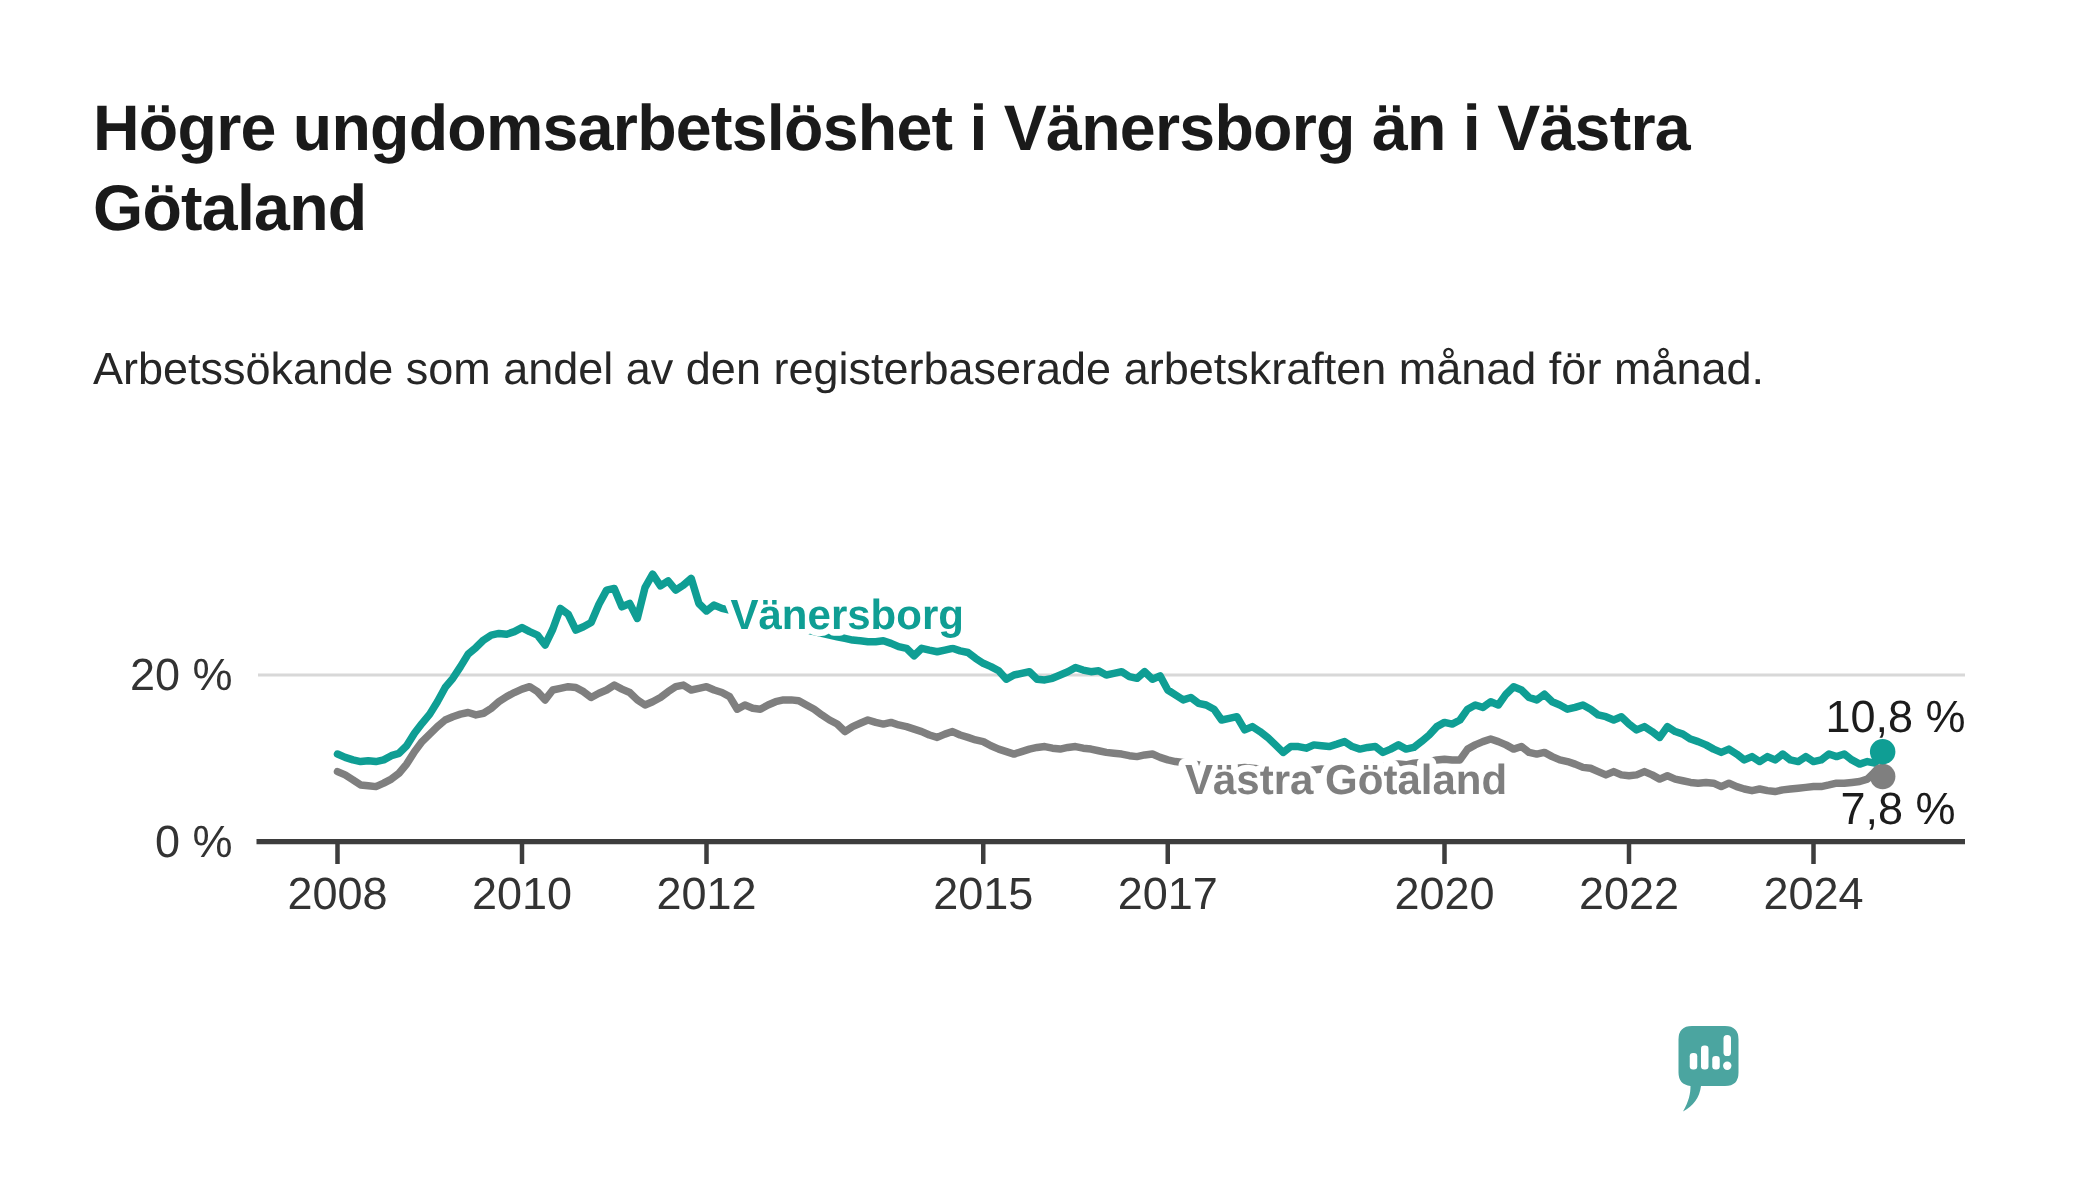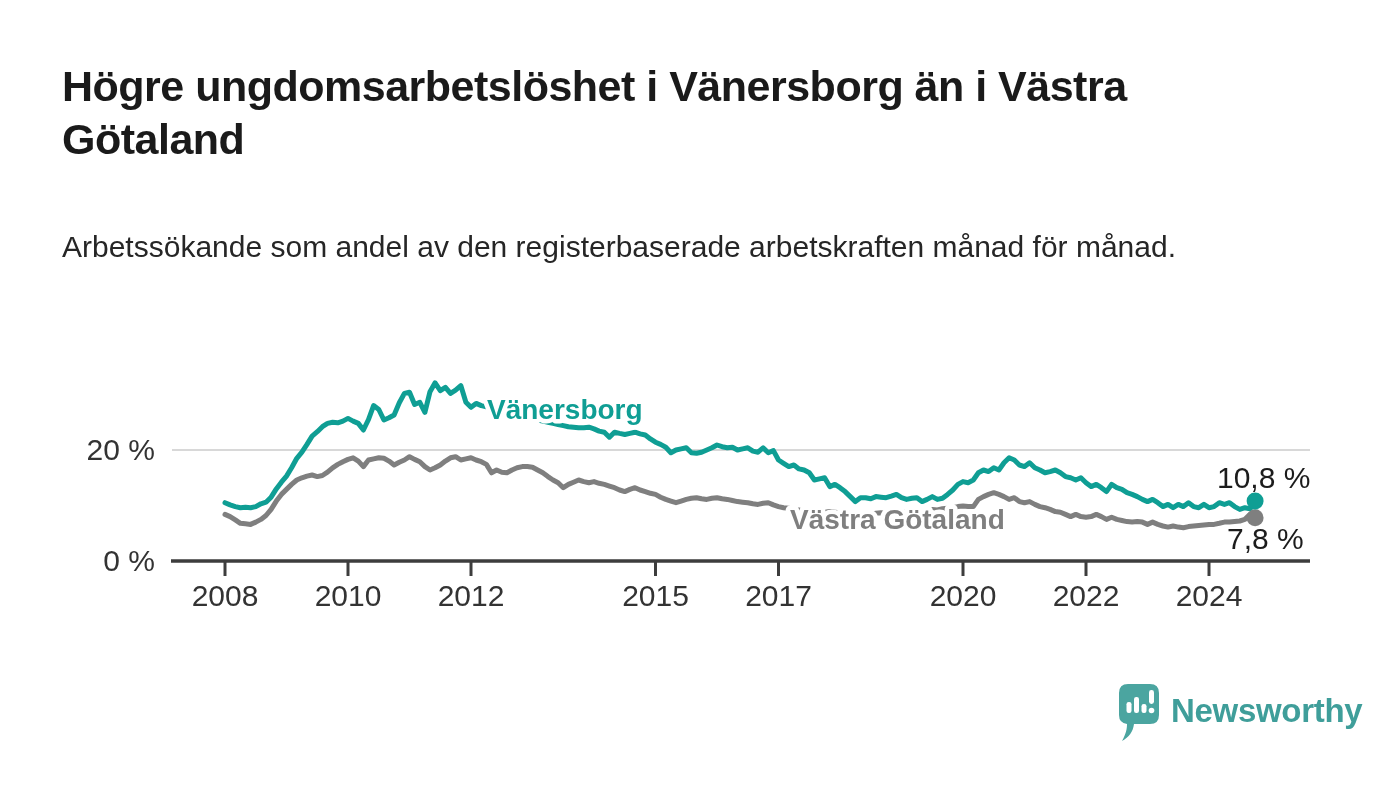--- a/index.html
+++ b/index.html
@@ -82,16 +82,15 @@
       <path d="M 16 4 L 38 4 Q 47 4 47 13 L 47 35 Q 47 44 38 44 L 22 44
                C 21 52 17 57 10 61 C 14 54 15 49 15 44 Q 7 43 7 35 L 7 13 Q 7 4 16 4 Z" fill="#4ba5a0"></path>
       <g fill="#ffffff">
         <rect x="14.5" y="22" width="5" height="11" rx="2.2"></rect>
         <rect x="22" y="17" width="5" height="16" rx="2.2"></rect>
         <rect x="29.5" y="24" width="5" height="9" rx="2.2"></rect>
         <rect x="37" y="10" width="5" height="14" rx="2.4"></rect>
         <circle cx="39.5" cy="30.5" r="2.8"></circle>
       </g>
     </svg>
-    <span class="logo-text">Newsworthy</span>
   </div>
 
 </div>
 
 </body></html>

